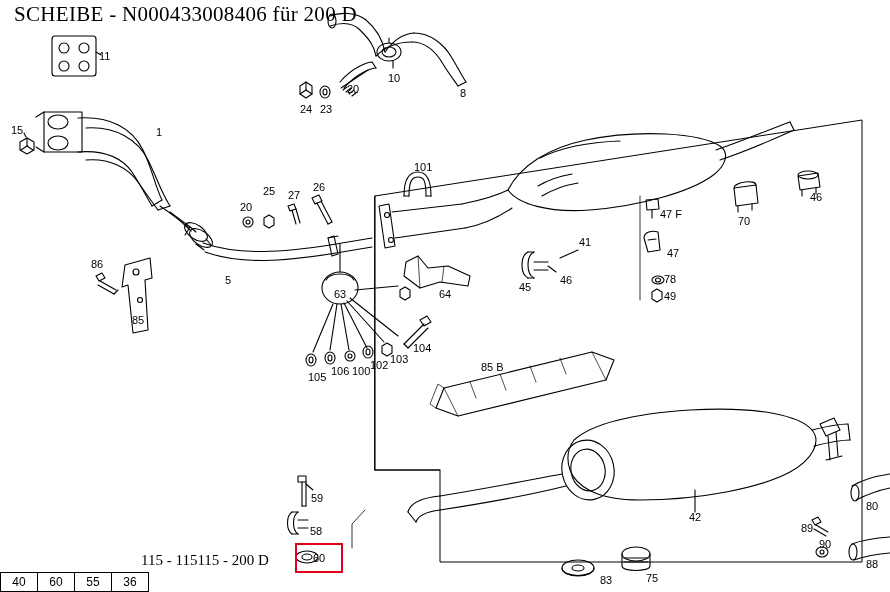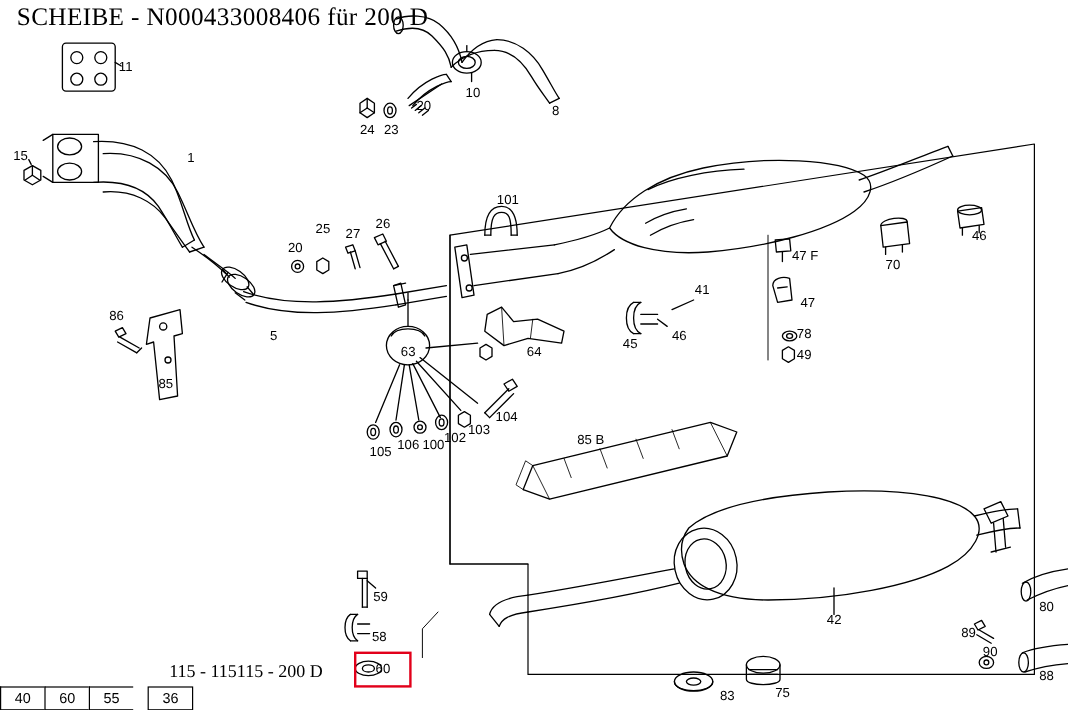--- a/index.html
+++ b/index.html
@@ -2,21 +2,21 @@
 <html><head>
 <meta charset="utf-8">
 <style>
   html,body{margin:0;padding:0;background:#fff;}
   body{width:890px;height:592px;position:relative;overflow:hidden;font-family:"Liberation Serif",serif;color:#000;}
   #diagram{position:absolute;left:0;top:0;width:890px;height:592px;}
   .ttl{position:absolute;left:14px;top:2px;font-size:21px;font-family:"Liberation Serif",serif;letter-spacing:0.3px;white-space:nowrap;}
   .partno{position:absolute;left:141px;top:552px;font-size:15px;font-family:"Liberation Serif",serif;white-space:nowrap;}
   .legend{position:absolute;left:0;bottom:0;display:flex;font-size:12px;font-family:"Liberation Sans",sans-serif;}
   .legend div{border:1px solid #000;border-right:none;padding:2px 7px 2px 7px;min-width:22px;text-align:center;background:#fff;}
-  .legend div:last-child{border-right:1px solid #000;margin-left:12px;}
+  .legend div:last-child{border-right:1px solid #000;}
   .hl{position:absolute;border:2px solid #e2001a;box-sizing:border-box;}
   .lbl{position:absolute;font-size:11px;font-family:"Liberation Sans",sans-serif;white-space:nowrap;}
 </style>
 </head>
 <body>
 
 <div>
 
   <div class="ttl">SCHEIBE  -  N000433008406 für 200 D</div>
 

